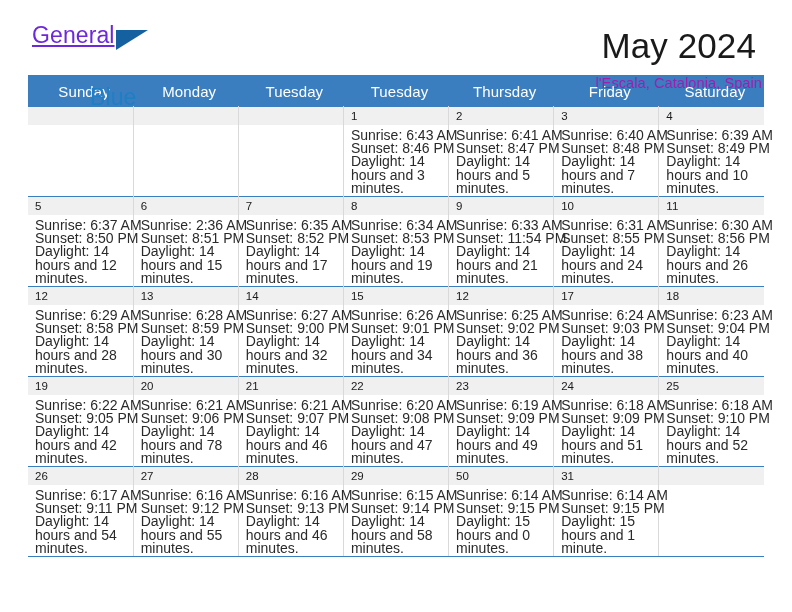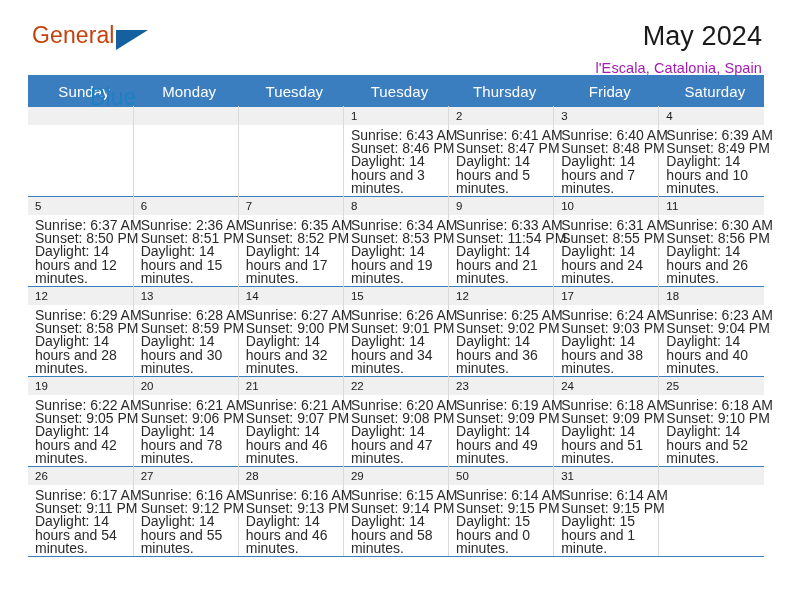--- a/index.html
+++ b/index.html
@@ -36,23 +36,24 @@
     position: relative;
     width: 180px;
     height: 48px;
     user-select: none;
   }
   .logo-general {
     position: absolute;
     left: 4px;
     top: 0px;
     font-size: 23px;
-    color: #c2410c;
+    color: #6d28d9;
     letter-spacing: 0.1px;
     font-family: "Liberation Sans", sans-serif;
+    text-decoration: underline;
   }
   .logo-blue {
     position: absolute;
     left: 62px;
     top: 20px;
     font-size: 23px;
     color: #1f7fc4;
     letter-spacing: 0.1px;
     font-family: "Liberation Sans", sans-serif;
     margin-top: 42px;
@@ -65,25 +66,25 @@
     height: 0;
     border-left: 32px solid #15609f;
     border-bottom: 20px solid transparent;
   }
 
   .title-block {
     text-align: right;
     padding-right: 2px;
   }
   .cal-title {
-    font-size: 27px;
+    font-size: 35px;
     color: #1a1a1a;
     line-height: 1.05;
     font-weight: normal;
-    margin: 0;
+    margin: 6px;
     letter-spacing: 0.1px;
   }
   .cal-subtitle {
     font-size: 14.5px;
     color: #a21caf;
     margin-top: 10px;
     letter-spacing: 0.1px;
   }
 
   

